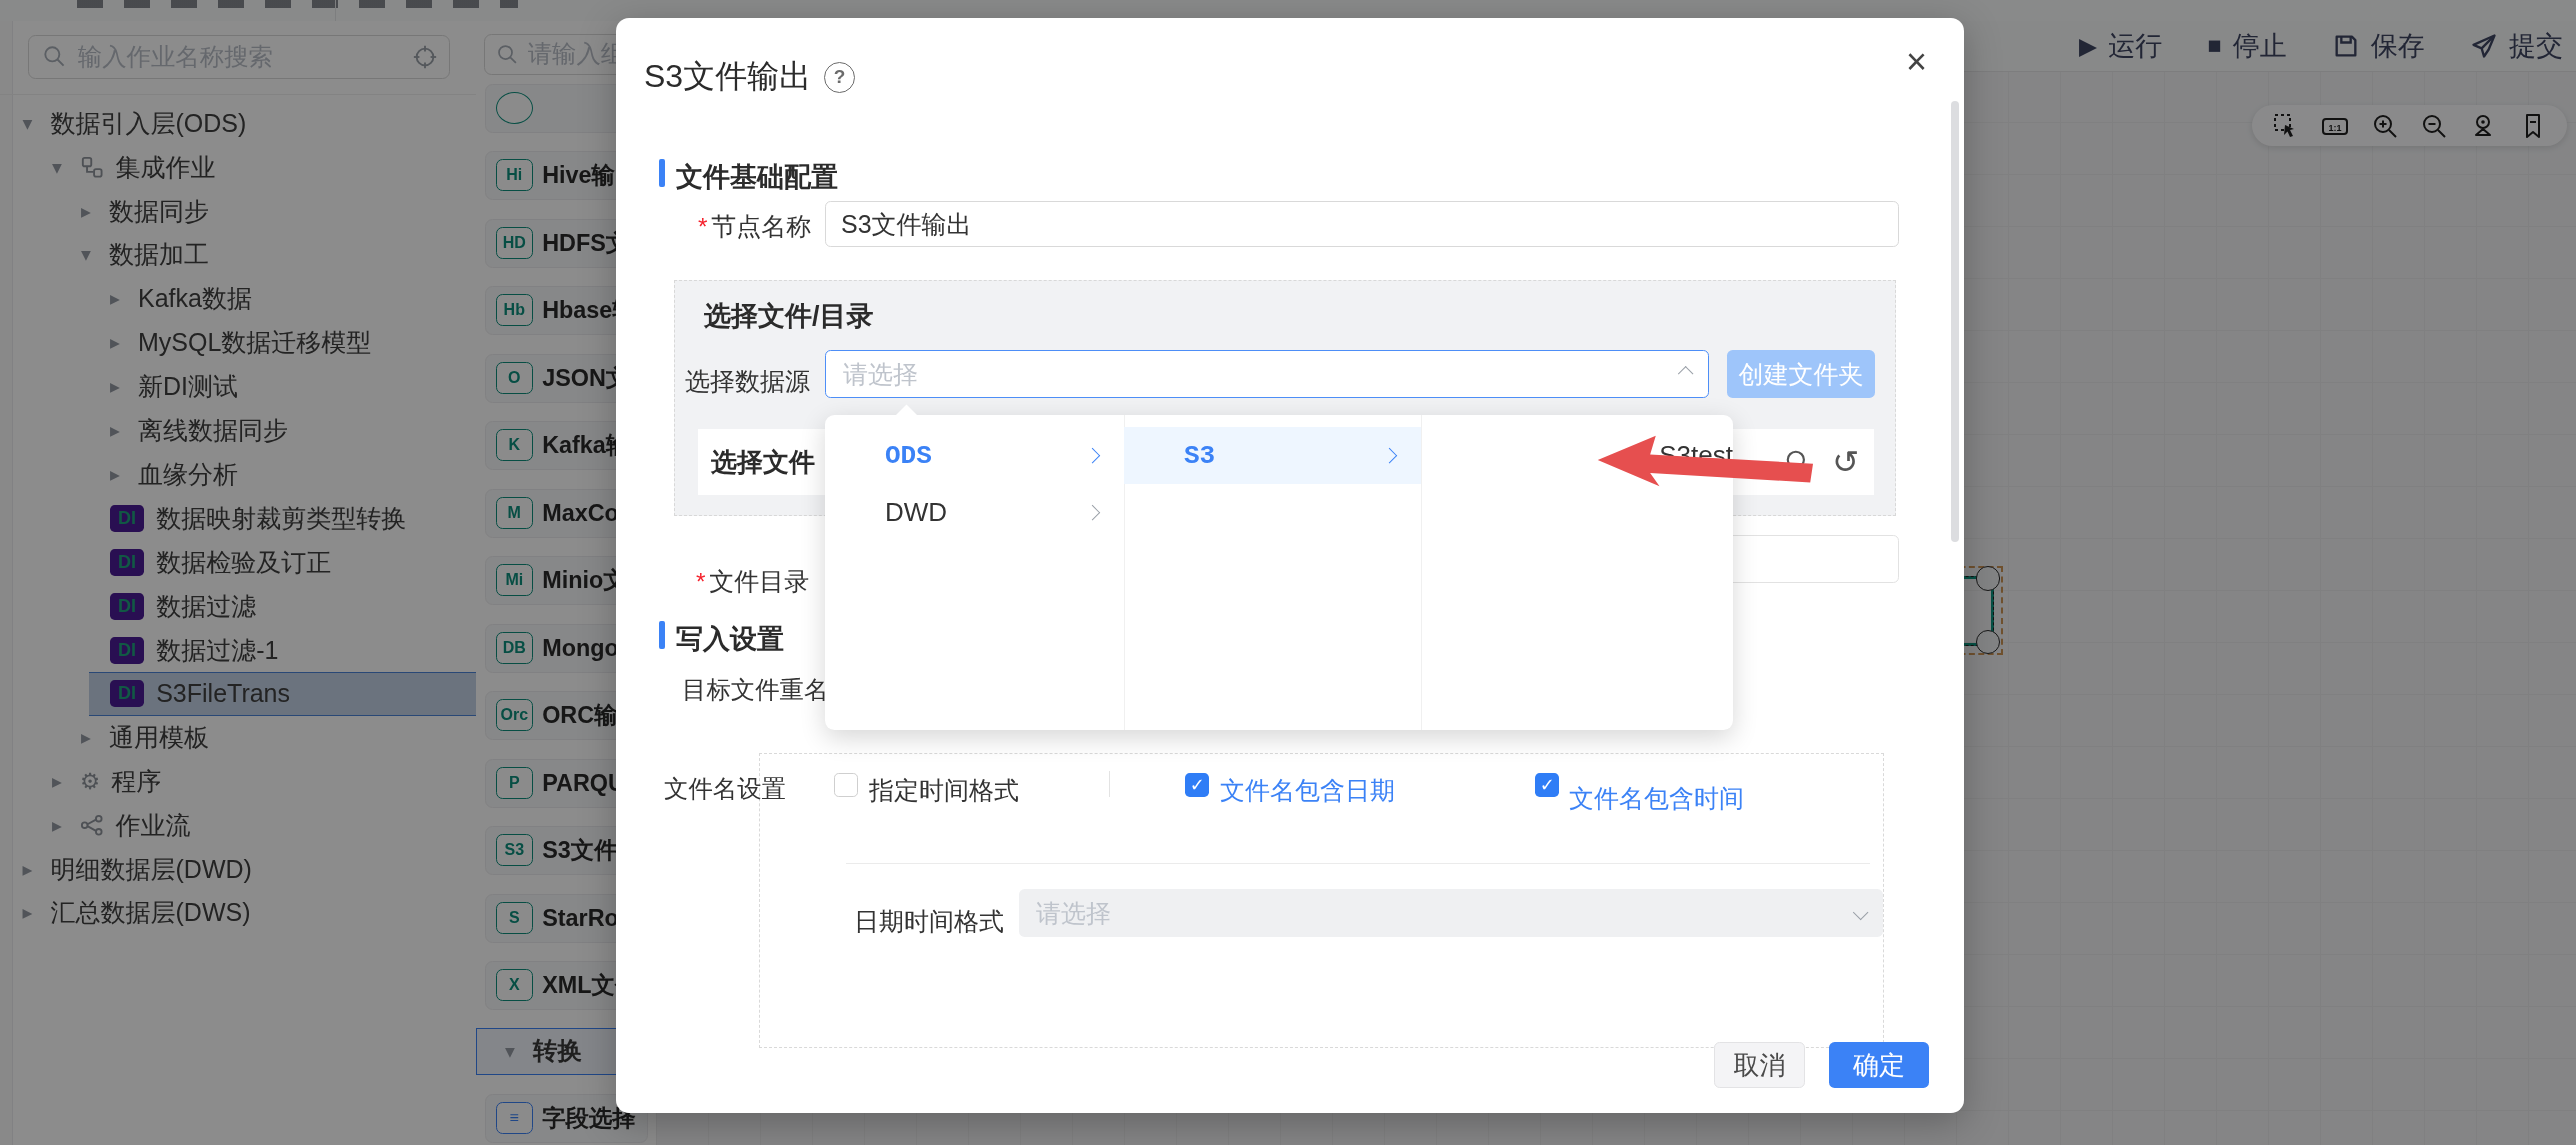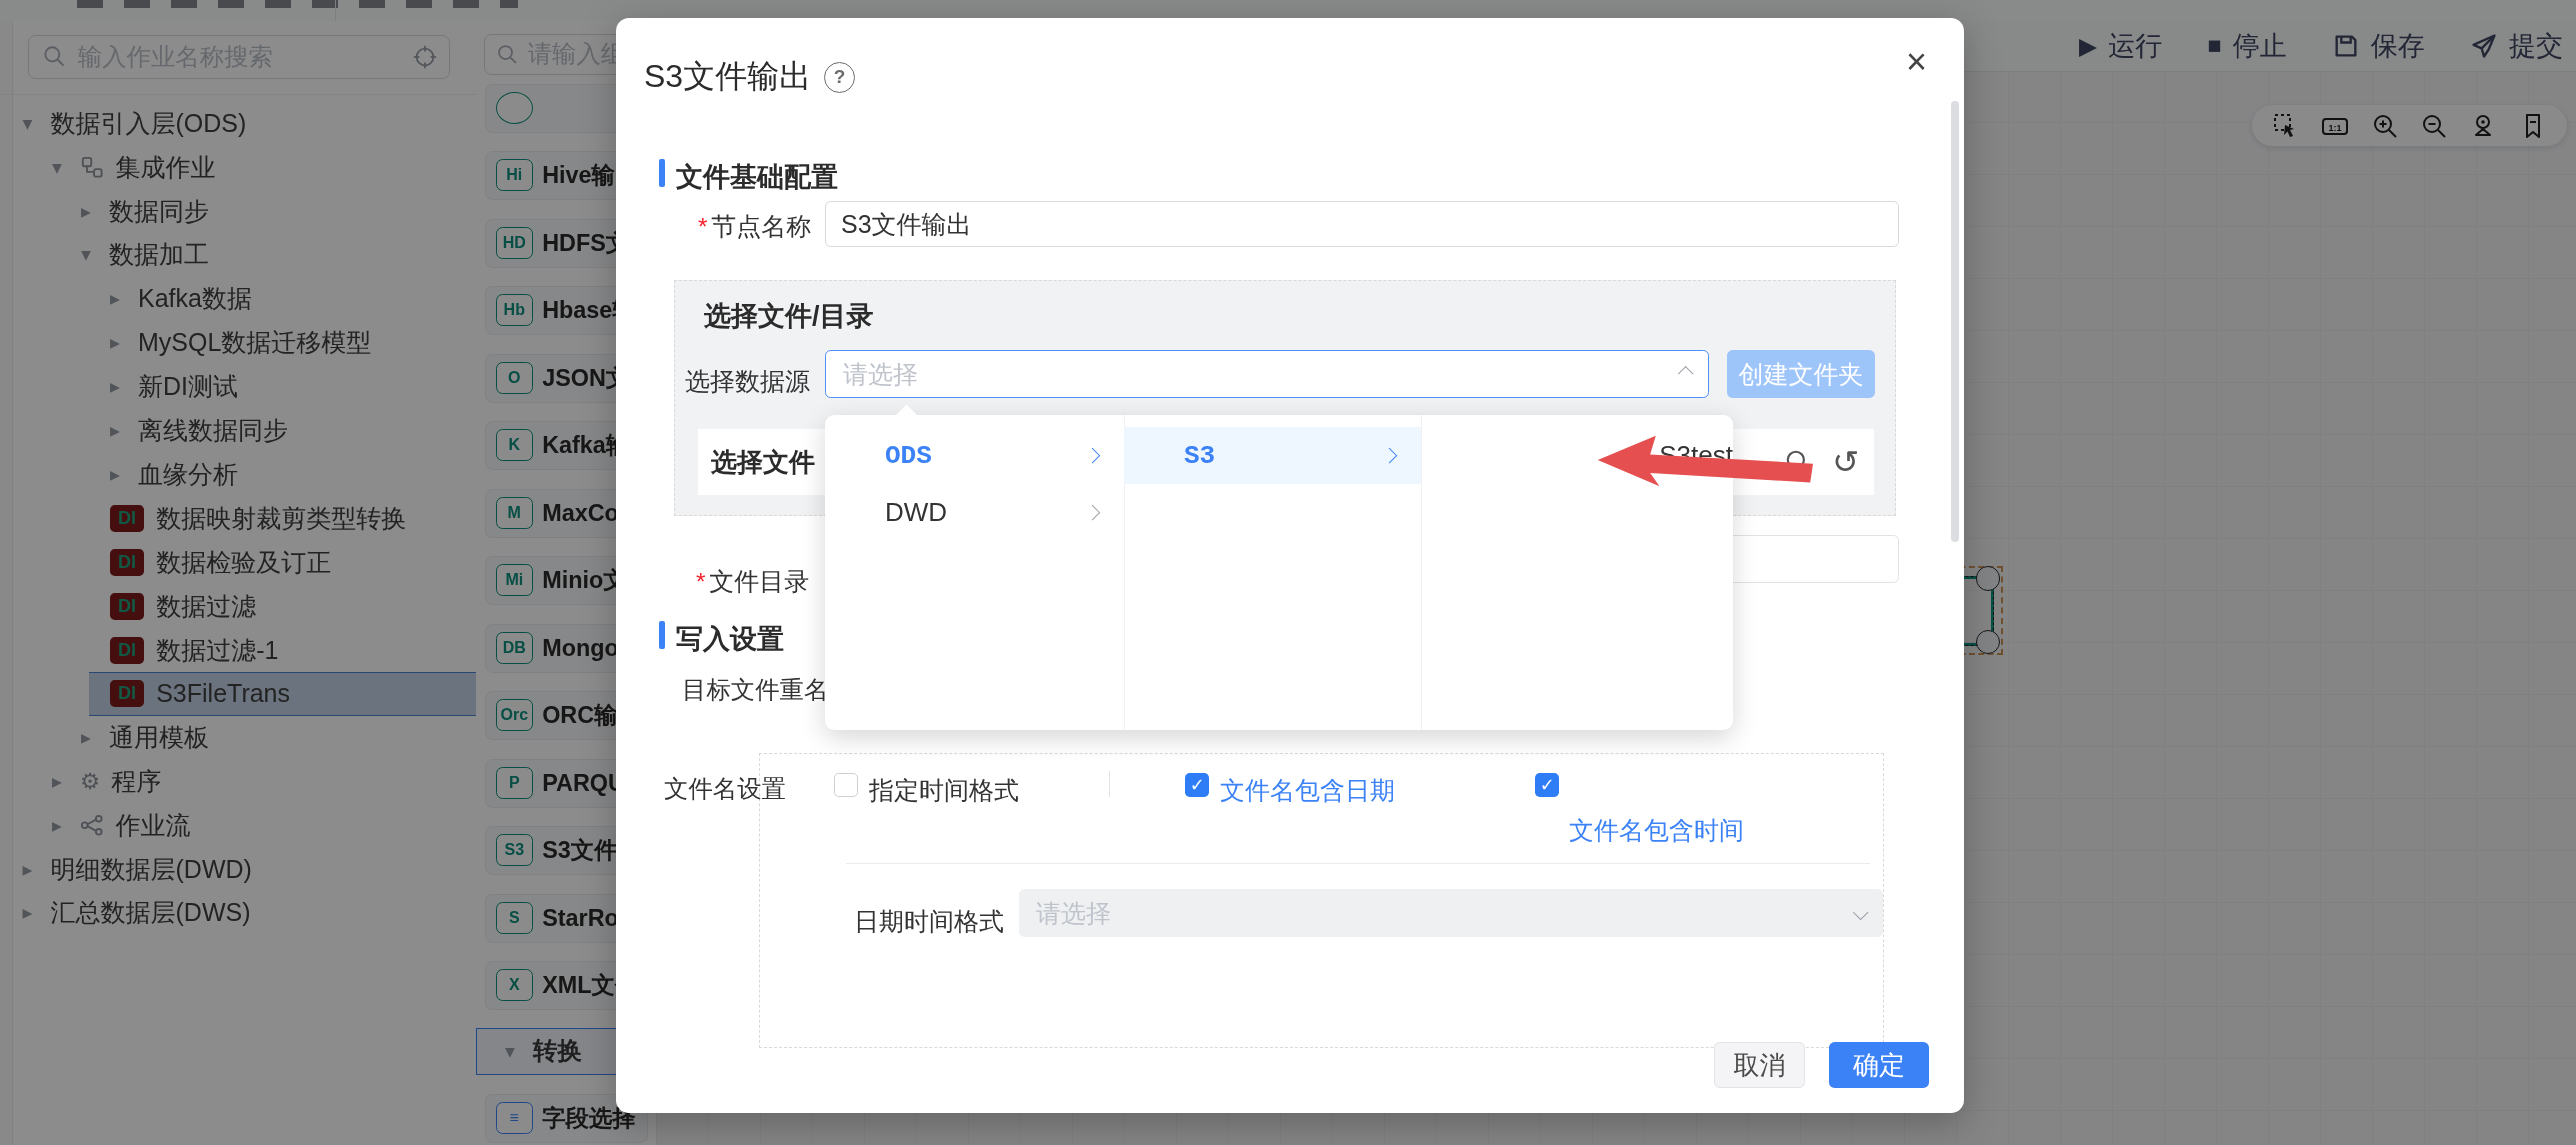--- a/index.html
+++ b/index.html
@@ -19,21 +19,21 @@
   #side-search input,#pal-search input{border:0;outline:0;flex:1;font-size:24.4px;color:#333;min-width:0;background:transparent;
     font-family:"Liberation Sans","DejaVu Sans",sans-serif;}
   #side-search input::placeholder,#pal-search input::placeholder{color:#b9bec7;}
   #side-divider{left:0;top:73px;width:476px;border-top:0.9px solid #efefef;}
   #tree{left:0;top:81px;width:476px;height:1031px;}
   .trow{position:absolute;left:0;width:476px;height:44px;display:flex;align-items:center;font-size:25px;color:#404040;white-space:nowrap;}
   .trow .hl{position:absolute;left:89px;right:0;top:0;bottom:0;background:#c3d2e6;border-top:0.9px solid #4c84d8;border-bottom:0.9px solid #4c84d8;}
   .trow>*{position:relative;}
   .tarrow{font-size:19.7px;color:#949aa3;width:28px;display:inline-block;}
   .dibadge{display:inline-flex;align-items:center;justify-content:center;width:34px;height:27px;border-radius:4.7px;
-    background:#7f1d1d;color:#1fa27d;font-size:18px;font-weight:bold;margin-right:12.2px;}
+    background:#4c1d95;color:#1fa27d;font-size:18px;font-weight:bold;margin-right:12.2px;}
   .ticon{color:#8f949c;margin-right:11.2px;display:inline-flex;align-items:center;}
   
   #palette{left:476px;top:20.6px;width:180px;height:1125px;background:#fff;border-right:0.9px solid #e6e7e9;}
   #pal-search{left:7.5px;top:13px;width:157px;height:39px;z-index:3;}
   .pitem{position:absolute;left:9.4px;width:163px;height:49px;background:#f6f7f9;border:0.9px solid #ececee;border-radius:7.5px;
     display:flex;align-items:center;padding-left:9.4px;box-sizing:border-box;white-space:nowrap;overflow:hidden;}
   .picon{flex:0 0 auto;width:37px;height:32px;border:1.9px solid #0d8f7d;border-radius:6.6px;color:#0d8f7d;font-weight:bold;
     font-size:16px;display:flex;align-items:center;justify-content:center;margin-right:9.4px;background:#fdfefe;box-sizing:border-box;}
   .plabel{font-size:23.4px;font-weight:bold;color:#2b2b2b;}
   #transform-header{position:absolute;left:0;top:1007px;width:179px;height:47px;background:#f1f5fb;border:0.9px solid #3b82f6;
@@ -486,15 +486,15 @@
     <polygon points="4,32 66,6 60,26 234,36 231,56 60,46 70,60" fill="#e64f4f"></polygon>
   </svg>
 
   <div id="btn-cancel" class="btn">取消</div>
   <div id="btn-ok" class="btn">确定</div>
 <div class="cb off" style="left: 218px; top: 755px;"></div>
     <div class="cblabel" style="left: 253px; top: 756px; color: rgb(51, 51, 51);">指定时间格式</div>
     <div class="cb on" style="left: 569px; top: 755px;">✓</div>
     <div class="cblabel" style="left: 604px; top: 756px; color: rgb(59, 130, 246);">文件名包含日期</div>
     <div class="cb on" style="left: 919px; top: 755px;">✓</div>
-    <div class="cblabel" style="left: 953px; top: 796px; color: rgb(59, 130, 246);">文件名包含时间</div>
+    <div class="cblabel" style="left: 953px; top: 764px; color: rgb(59, 130, 246);">文件名包含时间</div>
   </div>
 
 
 </body></html>

